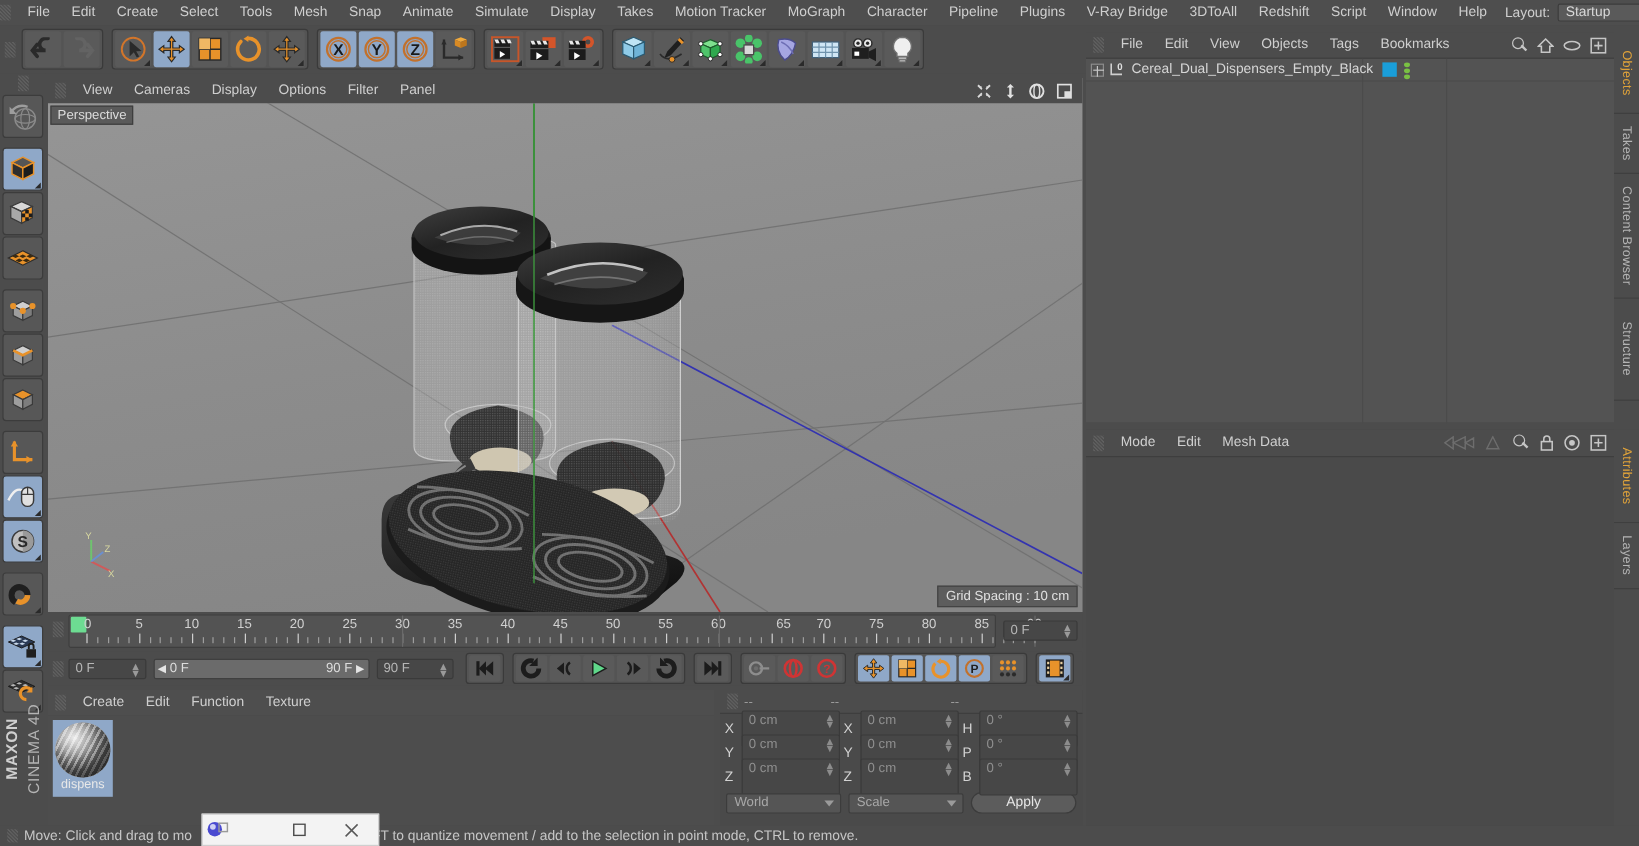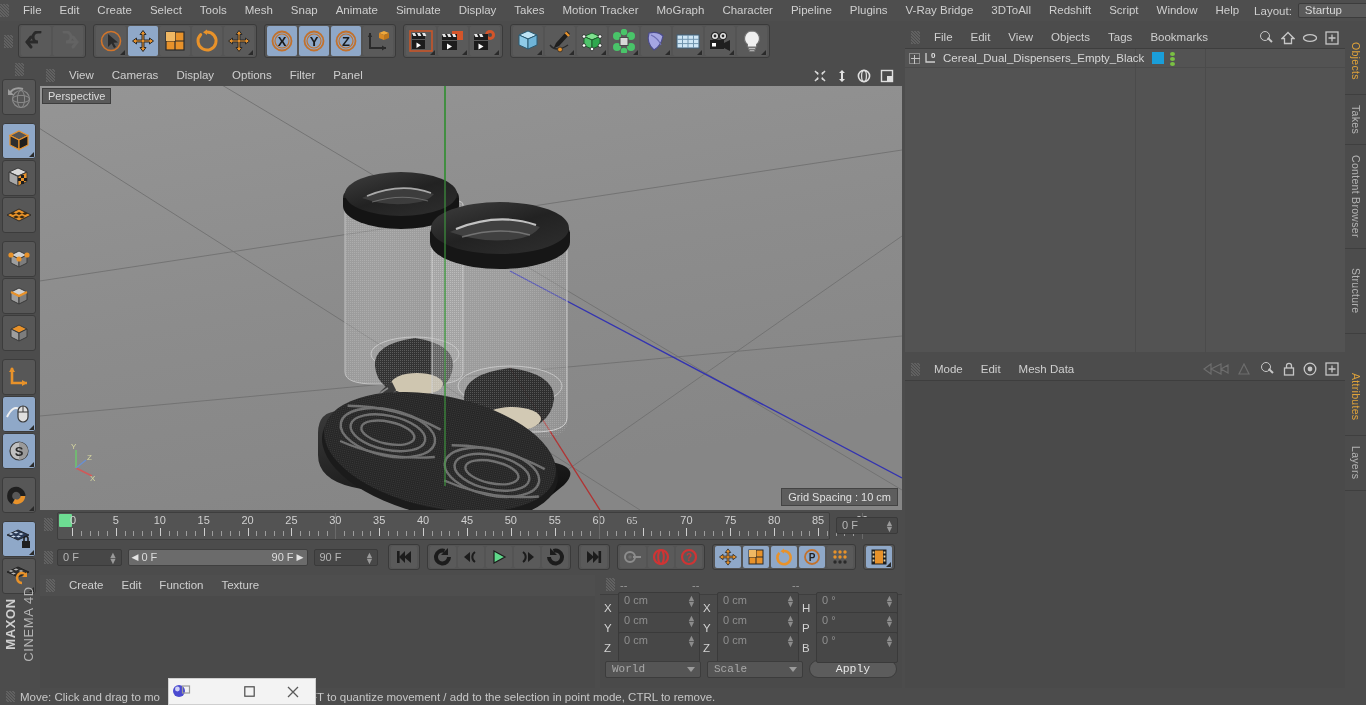--- a/index.html
+++ b/index.html
@@ -127,21 +127,21 @@
   .coord-head { display:flex; align-items:center; height:20px; background:#4c4c4c;
                 border-bottom:1px solid #3e3e3e; }
   .coord-head .dash { color:#9a9a9a; font-size:11px; }
   .coord-rows { padding:3px 4px 0 4px; }
   .crow { display:flex; align-items:center; height:19px; margin-bottom:1px; gap:3px; }
   .clbl { width:11px; color:#d2d2d2; font-size:11.5px; }
   .cfield { position:relative; flex:1; background:#474747; border:1px solid #3a3a3a;
             height:31px; line-height:15px; color:#8f8f8f; font-size:11px;
             padding:0 13px 0 5px; border-radius:2px; }
   .cfield .sp { position:absolute; right:3px; top:2px; color:#8c8c8c; font-size:9px; line-height:6px; }
-  .coord-foot { display:flex; align-items:center; gap:6px; padding:2px 5px 0 5px;font-family:Liberation Mono, monospace; }
+  .coord-foot { display:flex; align-items:center; gap:6px; padding:2px 5px 0 5px; }
   .cdd { position:relative; flex:1; background:#555; border:1px solid #3c3c3c; height:17px;
          line-height:15px; color:#a8a8a8; font-size:11px; padding:0 16px 0 6px; border-radius:2px; }
   .cdd .arr { position:absolute; right:5px; top:5px; width:0;height:0;
     border-left:4px solid transparent;border-right:4px solid transparent;border-top:5px solid #9b9b9b; }
   .apply { flex:0 0 88px; height:18px; line-height:16px; text-align:center;
            background:#5c5c5c; border:1px solid #3c3c3c; border-radius:9px; color:#e6e6e6; font-size:11.5px; }
 
   
   .objmgr { position:absolute; left:905px; top:27px; width:440px; height:325px; background:#4a4a4a; }
   .obj-head { display:flex; align-items:center; height:21px; background:#4c4c4c; }
@@ -782,21 +782,21 @@
           <div class="tick-lbl" style="left: 145.667px;">15</div>
           <div class="tick-lbl" style="left: 189.556px;">20</div>
           <div class="tick-lbl" style="left: 233.444px;">25</div>
           <div class="tick-lbl" style="left: 277.333px;">30</div>
           <div class="tick-lbl" style="left: 321.222px;">35</div>
           <div class="tick-lbl" style="left: 365.111px;">40</div>
           <div class="tick-lbl" style="left: 409px;">45</div>
           <div class="tick-lbl" style="left: 452.889px;">50</div>
           <div class="tick-lbl" style="left: 496.778px;">55</div>
           <div class="tick-lbl" style="left: 540.667px;">60</div>
-          <div class="tick-lbl" style="left: 574px; font-family: Liberation Serif, serif;">65</div>
+          <div class="tick-lbl" style="left: 595px;">65</div>
           <div class="tick-lbl" style="left: 628.444px;">70</div>
           <div class="tick-lbl" style="left: 672.333px;">75</div>
           <div class="tick-lbl" style="left: 716.222px;">80</div>
           <div class="tick-lbl" style="left: 760.111px;">85</div>
           <div class="tick-lbl" style="left: 804px;">90</div>
           <div style="position: absolute; top: 0px; bottom: 0px; width: 1px; background: rgb(106, 106, 106); left: 277.333px;"></div>
           <div style="position: absolute; top: 0px; bottom: 0px; width: 1px; background: rgb(106, 106, 106); left: 540.667px;"></div>
           <div style="position: absolute; top: 0px; bottom: 0px; width: 1px; background: rgb(106, 106, 106); left: 804px;"></div>
         </div>
     </div>
@@ -961,20 +961,32 @@
     </div>
   </div>
 
   <div class="matpanel">
     <div class="menubar">
       <div class="grip" style="margin-left:6px"></div>
       <div class="mi">Create</div>
       <div class="mi">Edit</div>
       <div class="mi">Function</div>
       <div class="mi">Texture</div>
+    </div>
+    <div class="mat-body">
+      <div class="mat-item">
+        <div class="mat-thumb">
+          <div class="mat-thumb-bg"></div>
+          <div style="position:absolute;inset:0;border-radius:50%;background:
+               radial-gradient(circle at 34% 28%, #f0f0f0 0%, #b4b4b4 28%, #4f4f4f 62%, #1a1a1a 100%);"></div>
+          <div style="position:absolute;inset:0;border-radius:50%;background:
+               repeating-linear-gradient(118deg, rgba(255,255,255,.3) 0 2px, rgba(0,0,0,.25) 2px 5px);mix-blend-mode:overlay;"></div>
+        </div>
+        <div class="mat-name">dispens</div>
+      </div>
     </div>
   </div>
 
   <div class="coord">
     <div class="coord-head">
       <div class="grip" style="margin-left:6px"></div>
       <div class="dash" style="width:72px">--</div>
       <div class="dash" style="width:100px">--</div>
       <div class="dash">--</div>
     </div>

